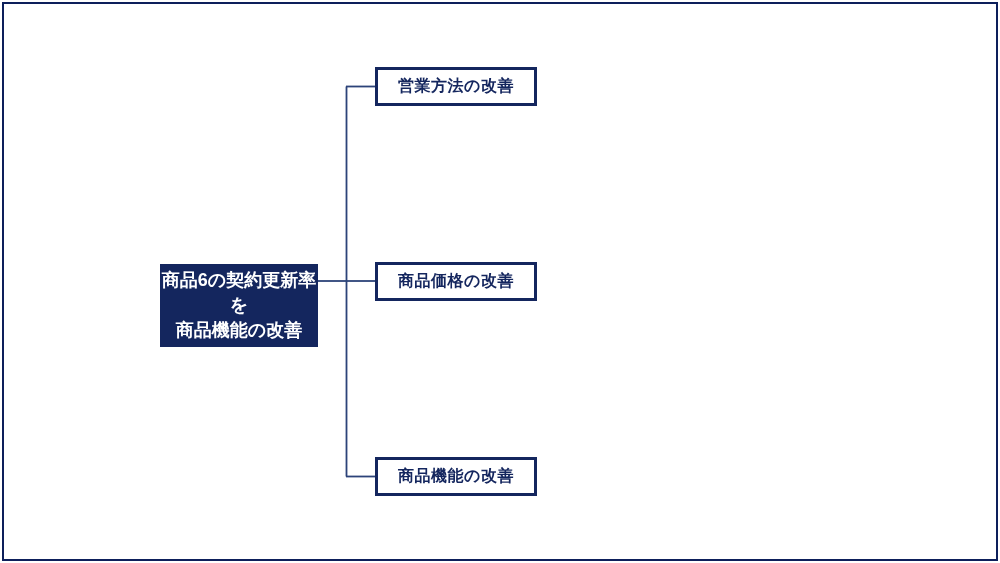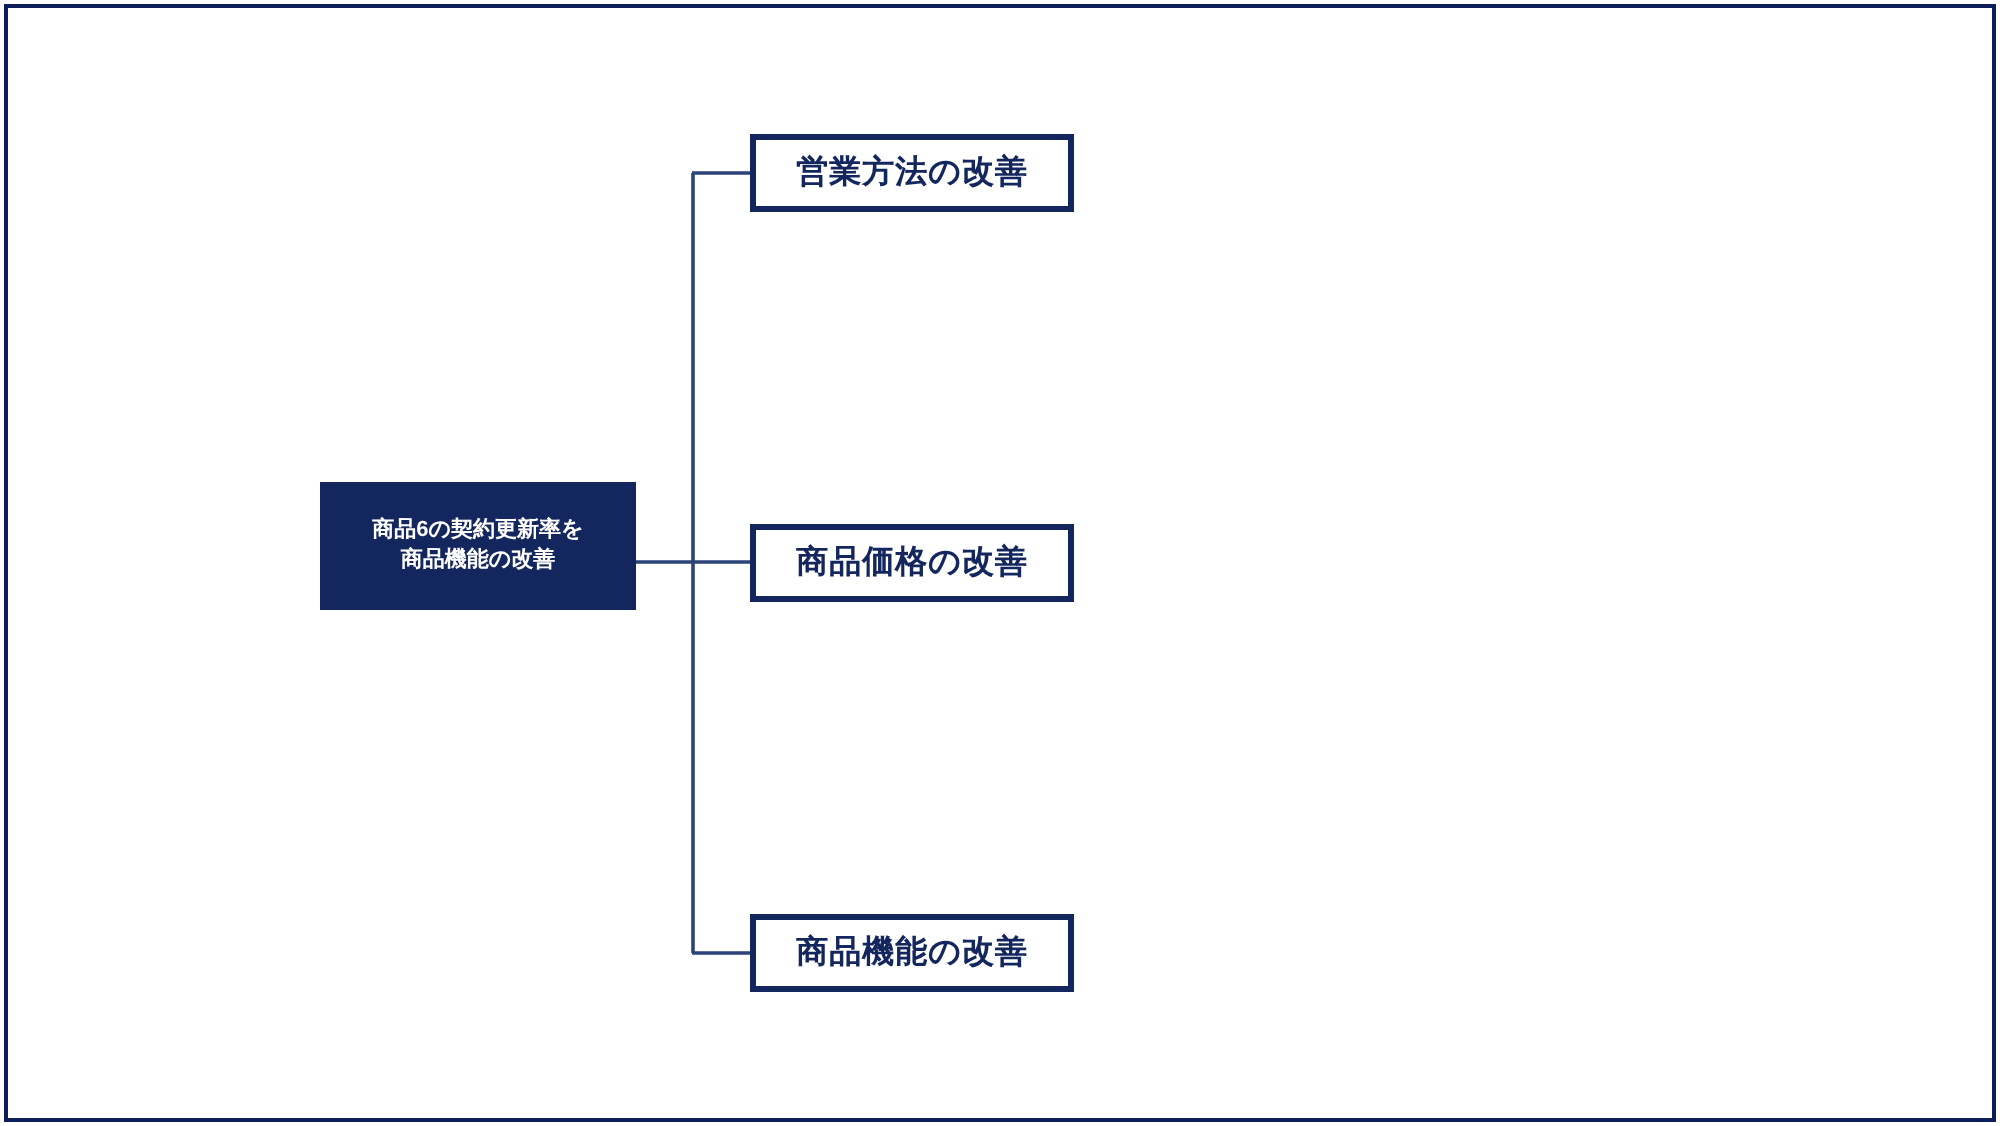--- a/index.html
+++ b/index.html
@@ -26,24 +26,24 @@
     pointer-events:none;
   }
   .connectors{
     position:absolute;left:0;top:0;width:1000px;height:563px;
   }
   .node{
     position:absolute;display:flex;align-items:center;justify-content:center;
     text-align:center;font-weight:bold;
   }
   .root-node{
-    left:160px;top:241px;width:158px;height:64px;
+    left:160px;top:264px;width:158px;height:83px;
     background:var(--node-fill-navy);
     color:var(--node-text-on-navy);
-    font-size:11px;line-height:1.4;
+    font-size:18px;line-height:1.4;
   }
   .child-node{
     left:375px;width:162px;height:39px;
     background:var(--background);
     border:3px solid var(--box-border-navy);
     color:var(--child-text-navy);
     font-size:16px;letter-spacing:0.5px;
   }
   .child-node.c0{top:67px;}
   .child-node.c1{top:262px;}

